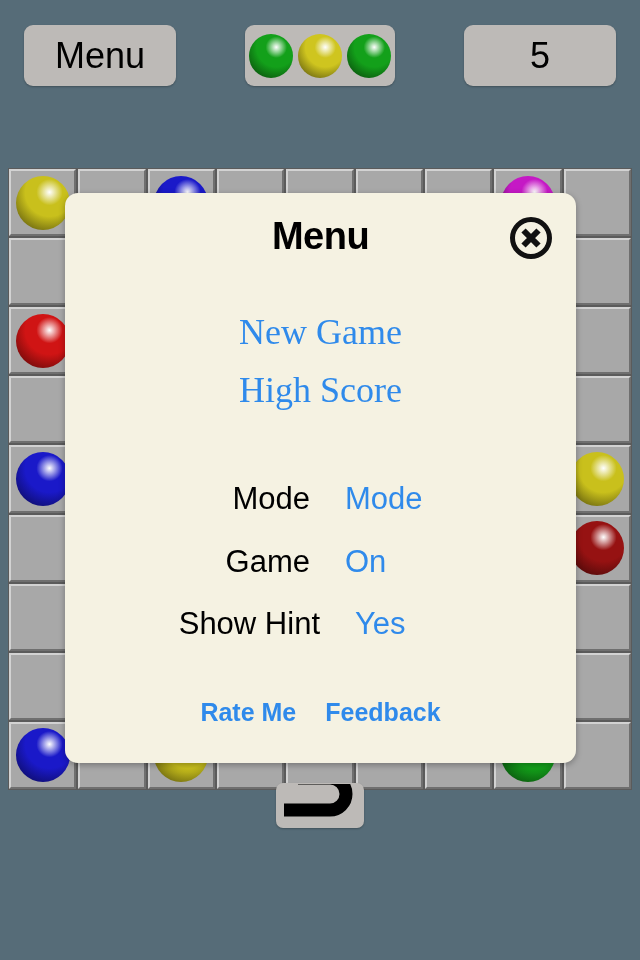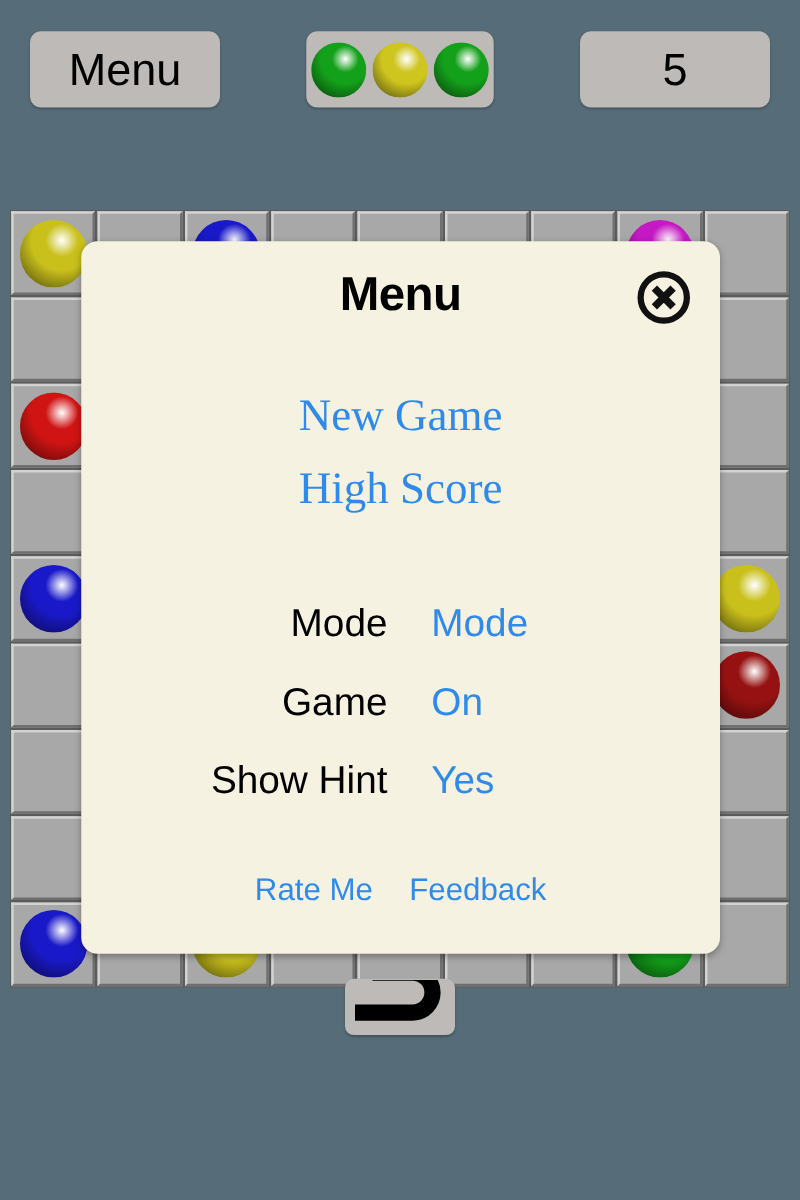--- a/index.html
+++ b/index.html
@@ -160,21 +160,21 @@
   .setting-row {
     position: absolute;
     left: 0;
     width: 545px;
     height: 42px;
     display: flex;
     align-items: center;
   }
   #row-mode      { top: 285px; }
   #row-sound     { top: 348px; }
-  #row-showhint  { top: 410px; }
+  #row-showhint  { top: 410px; padding-left: 10px; }
 
   .setting-label {
     width: 245px;
     text-align: right;
     padding-right: 0;
     font-size: 31px;
     color: #000;
     font-weight: 500;
   }
   .setting-value {
@@ -190,20 +190,21 @@
     right: 0;
     top: 505px;
     display: flex;
     justify-content: center;
     gap: 29px;
   }
   .bottom-link {
     font-size: 25px;
     color: #2f8aeb;
     cursor: pointer;
+    font-weight: bold;
   }
 </style>
 </head>
 <body>
 
 <div id="topbar">
 
   <div class="topbtn" id="menu-button">
     <span>Menu</span>
   </div>

